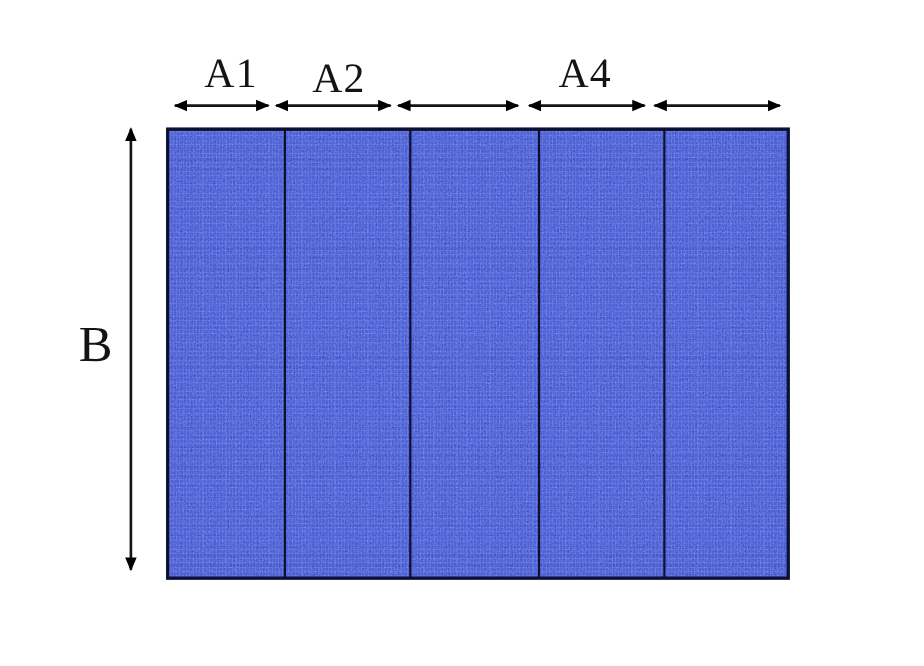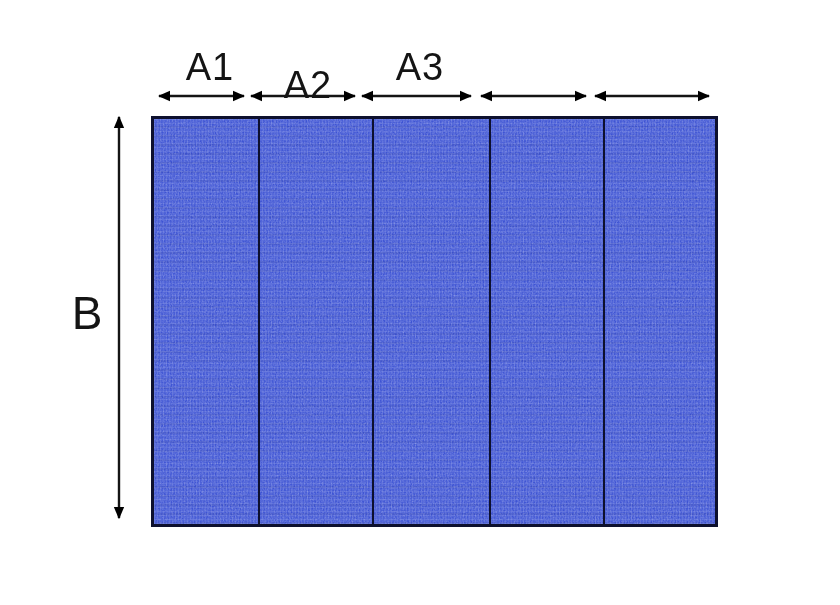--- a/index.html
+++ b/index.html
@@ -15,20 +15,21 @@
     padding: 0;
     background: var(--background);
     font-family: "Liberation Sans", sans-serif;
   }
   .canvas {
     position: relative;
     width: 751px;
     height: 605px;
     background: var(--background);
     overflow: hidden;
+    font-family: Liberation Serif, serif;
   }
   .dim-label {
     position: absolute;
     transform: translate(-50%, -50%);
     font-size: 38px;
     color: var(--label-text);
     letter-spacing: 1px;
     white-space: nowrap;
     user-select: none;
   }
@@ -86,22 +87,22 @@
   .divider.d2 { left: 218px; }
   .divider.d3 { left: 335px; }
   .divider.d4 { left: 449px; }
 </style>
 </head>
 <body>
 
 <div class="canvas">
 
   <span class="dim-label" style="left:210px; top:67px;">A1</span>
-  <span class="dim-label" style="left:308px; top:85px;">A2</span>
-  <span class="dim-label" style="left:420px; top:67px;">A3</span>
+  <span class="dim-label" style="left:308px; top:72px;">A2</span>
+  <span class="dim-label" style="left:532px; top:67px;">A4</span>
 
   <span class="side-label" style="left:87px; top:313px;">B</span>
 
   <svg class="arrows" width="840" height="605" viewBox="0 0 840 605" aria-hidden="true">
     <defs>
       <marker id="ah" viewBox="0 0 10 10" refX="9" refY="5" markerWidth="5.2" markerHeight="5.2" orient="auto-start-reverse">
         <path d="M0,0.8 L10,5 L0,9.2 z"></path>
       </marker>
     </defs>
     <g stroke="#141414" stroke-width="2.4" fill="#141414">

